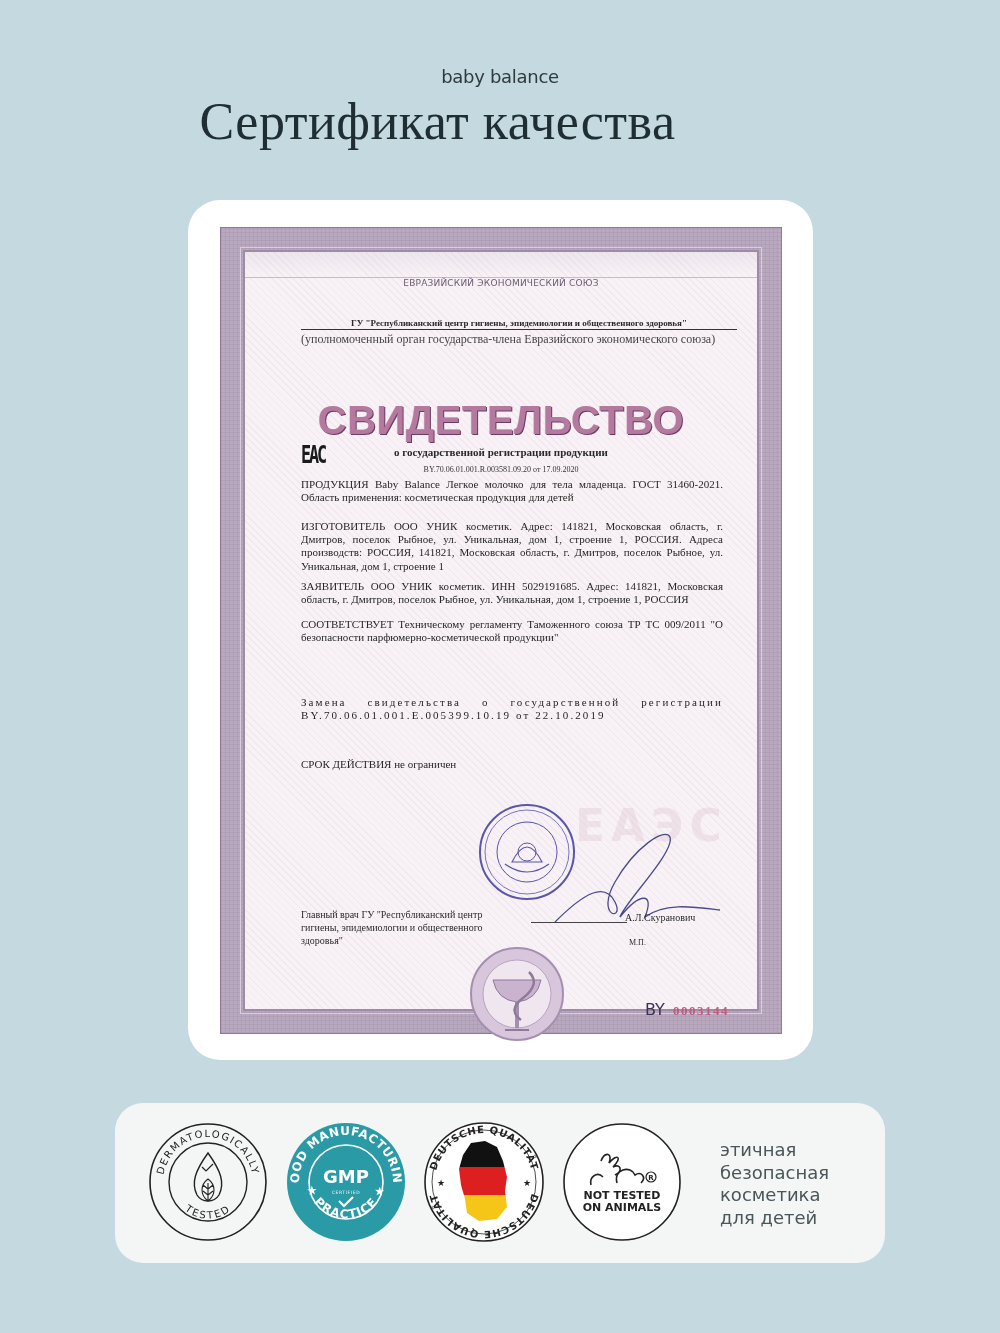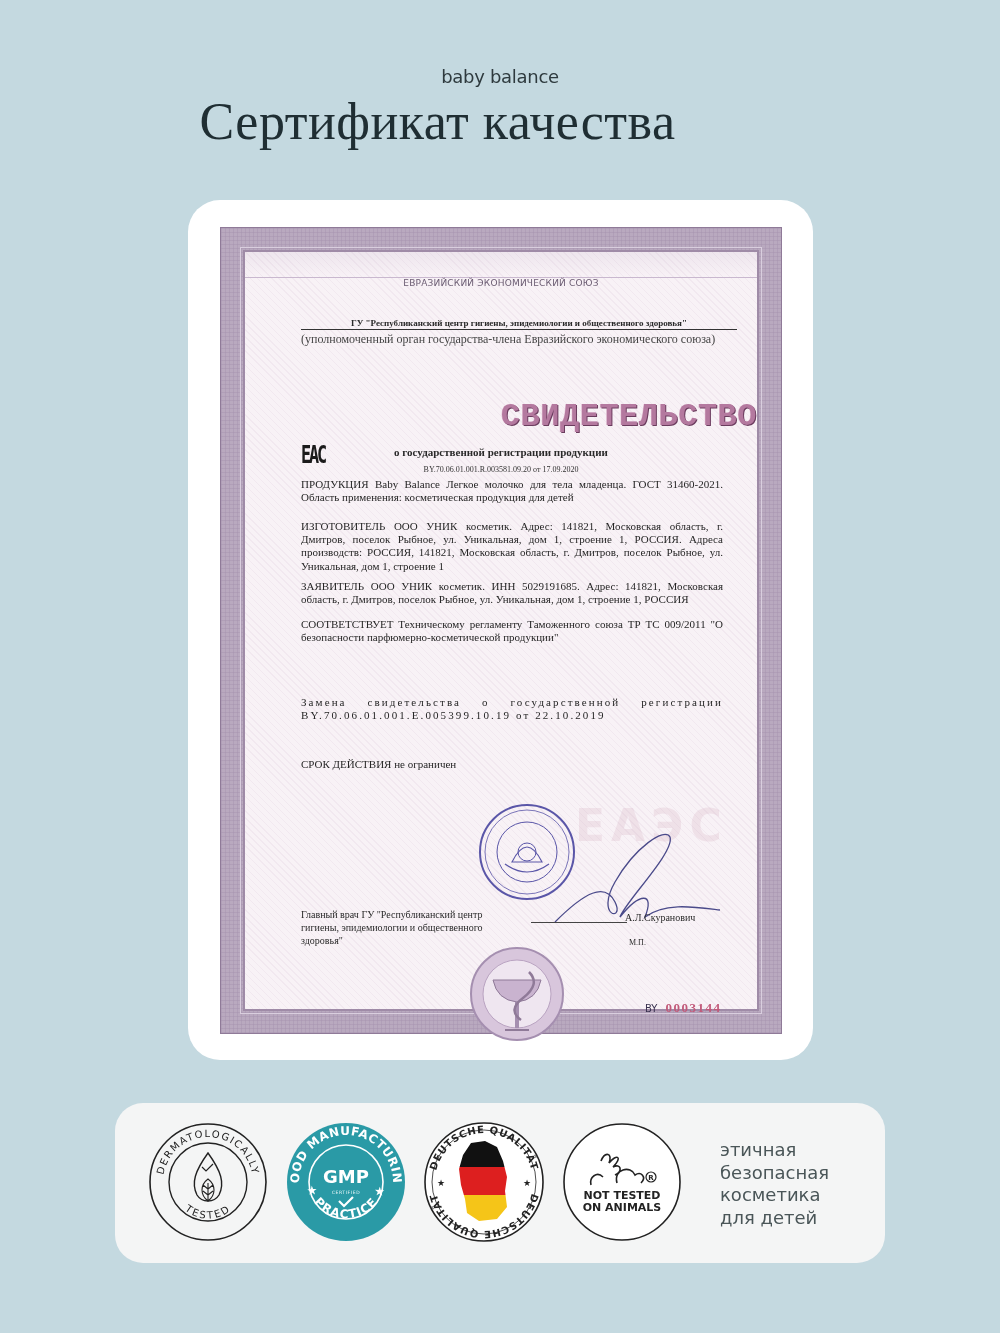--- a/index.html
+++ b/index.html
@@ -54,22 +54,22 @@
   .org {
     position: absolute; top: 66px; left: 56px; right: 20px; text-align: center;
     font-family: "Liberation Serif", serif; font-size: 9px; font-weight: bold;
     color: #2a2a2a; border-bottom: 1px solid #333; padding-bottom: 1px;
   }
   .org-sub {
     position: absolute; top: 80px; left: 56px; right: 20px; text-align: left;
     font-family: "Liberation Serif", serif; font-size: 12px; color: #444;
   }
   .cert-heading {
-    position: absolute; top: 146px; left: 0; right: 0; text-align: right;
-    font-family: Liberation Mono, monospace; font-weight: bold; font-size: 32px;
+    position: absolute; top: 146px; left: 0; right: 0; text-align: center;
+    font-family: Liberation Sans, sans-serif; font-weight: bold; font-size: 40px;
     color: #b4799f; letter-spacing: 0.5px;
     text-shadow: 1px 1px 0 #6b3c5e, -0.5px -0.5px 0 #e5c5d8;
   }
   .eac {
     position: absolute; top: 188px; left: 56px; width: 32px; height: 30px;
     font-family: "DejaVu Sans Mono", monospace; font-size: 24px; line-height: 30px;
     color: #1b1b1b; transform: scaleX(0.7); transform-origin: left;
     letter-spacing: -3px; font-weight: bold;
   }
   .subheading {
@@ -100,21 +100,21 @@
     font-family: "Liberation Serif", serif; font-size: 10px; color: #2a2a2a;
   }
   .mp {
     position: absolute; left: 340px; top: 686px;
     font-family: "Liberation Serif", serif; font-size: 8px; color: #2a2a2a; padding-left: 44px;
   }
   .serial {
     position: absolute; left: 400px; top: 748px;
     font-family: "Liberation Serif", serif; font-size: 13px; color: #444;
   }
-  .serial .lbl { font-family: "DejaVu Sans", sans-serif; font-size: 10px; color: #3a3350; margin-right: 8px; }
+  .serial .lbl { font-family: "DejaVu Sans", sans-serif; font-size: 16px; color: #3a3350; margin-right: 8px; }
   .serial .num { color: #c25a7a; letter-spacing: 1.5px; font-weight: bold; }
   .stamp {
     position: absolute; left: 232px; top: 550px; width: 100px; height: 100px;
   }
   .signature { position: absolute; left: 300px; top: 570px; width: 180px; height: 110px; }
   .emblem { position: absolute; left: 222px; top: 692px; width: 100px; height: 100px; }
   .watermark {
     position: absolute; left: 330px; top: 548px;
     font-family: "DejaVu Sans", sans-serif; font-size: 44px; color: rgba(200,150,170,0.18);
     letter-spacing: 6px; font-weight: bold;

